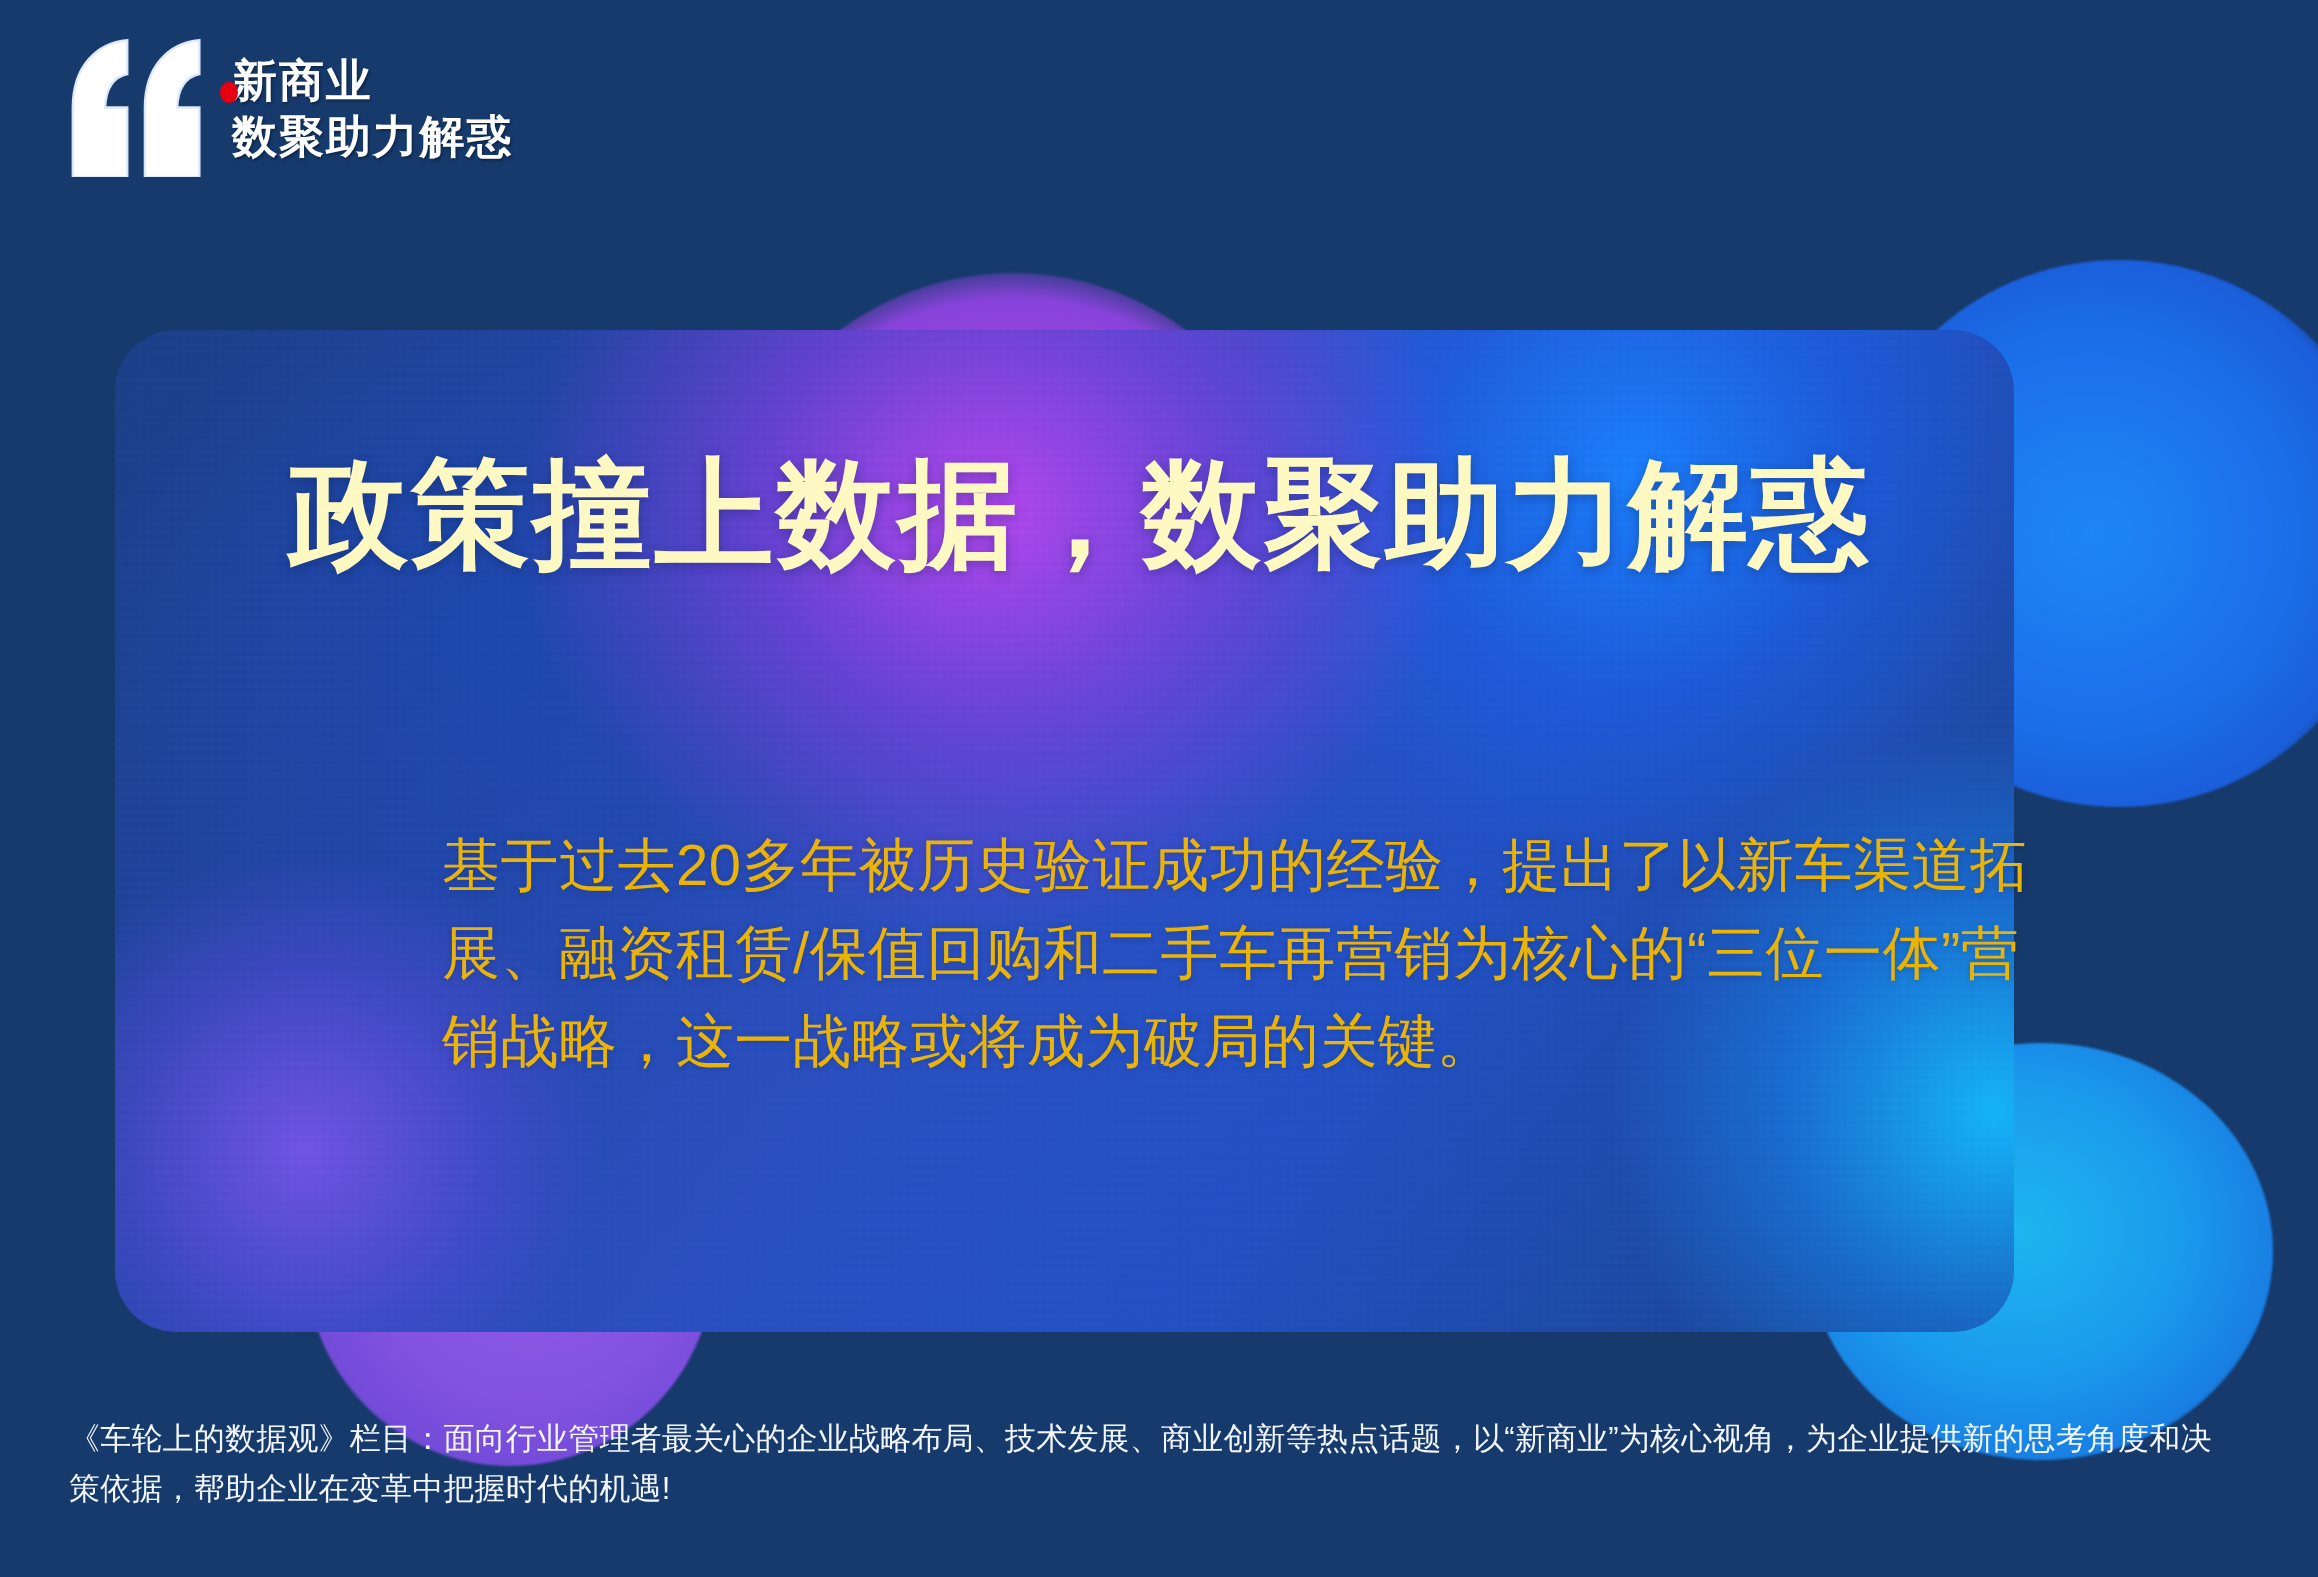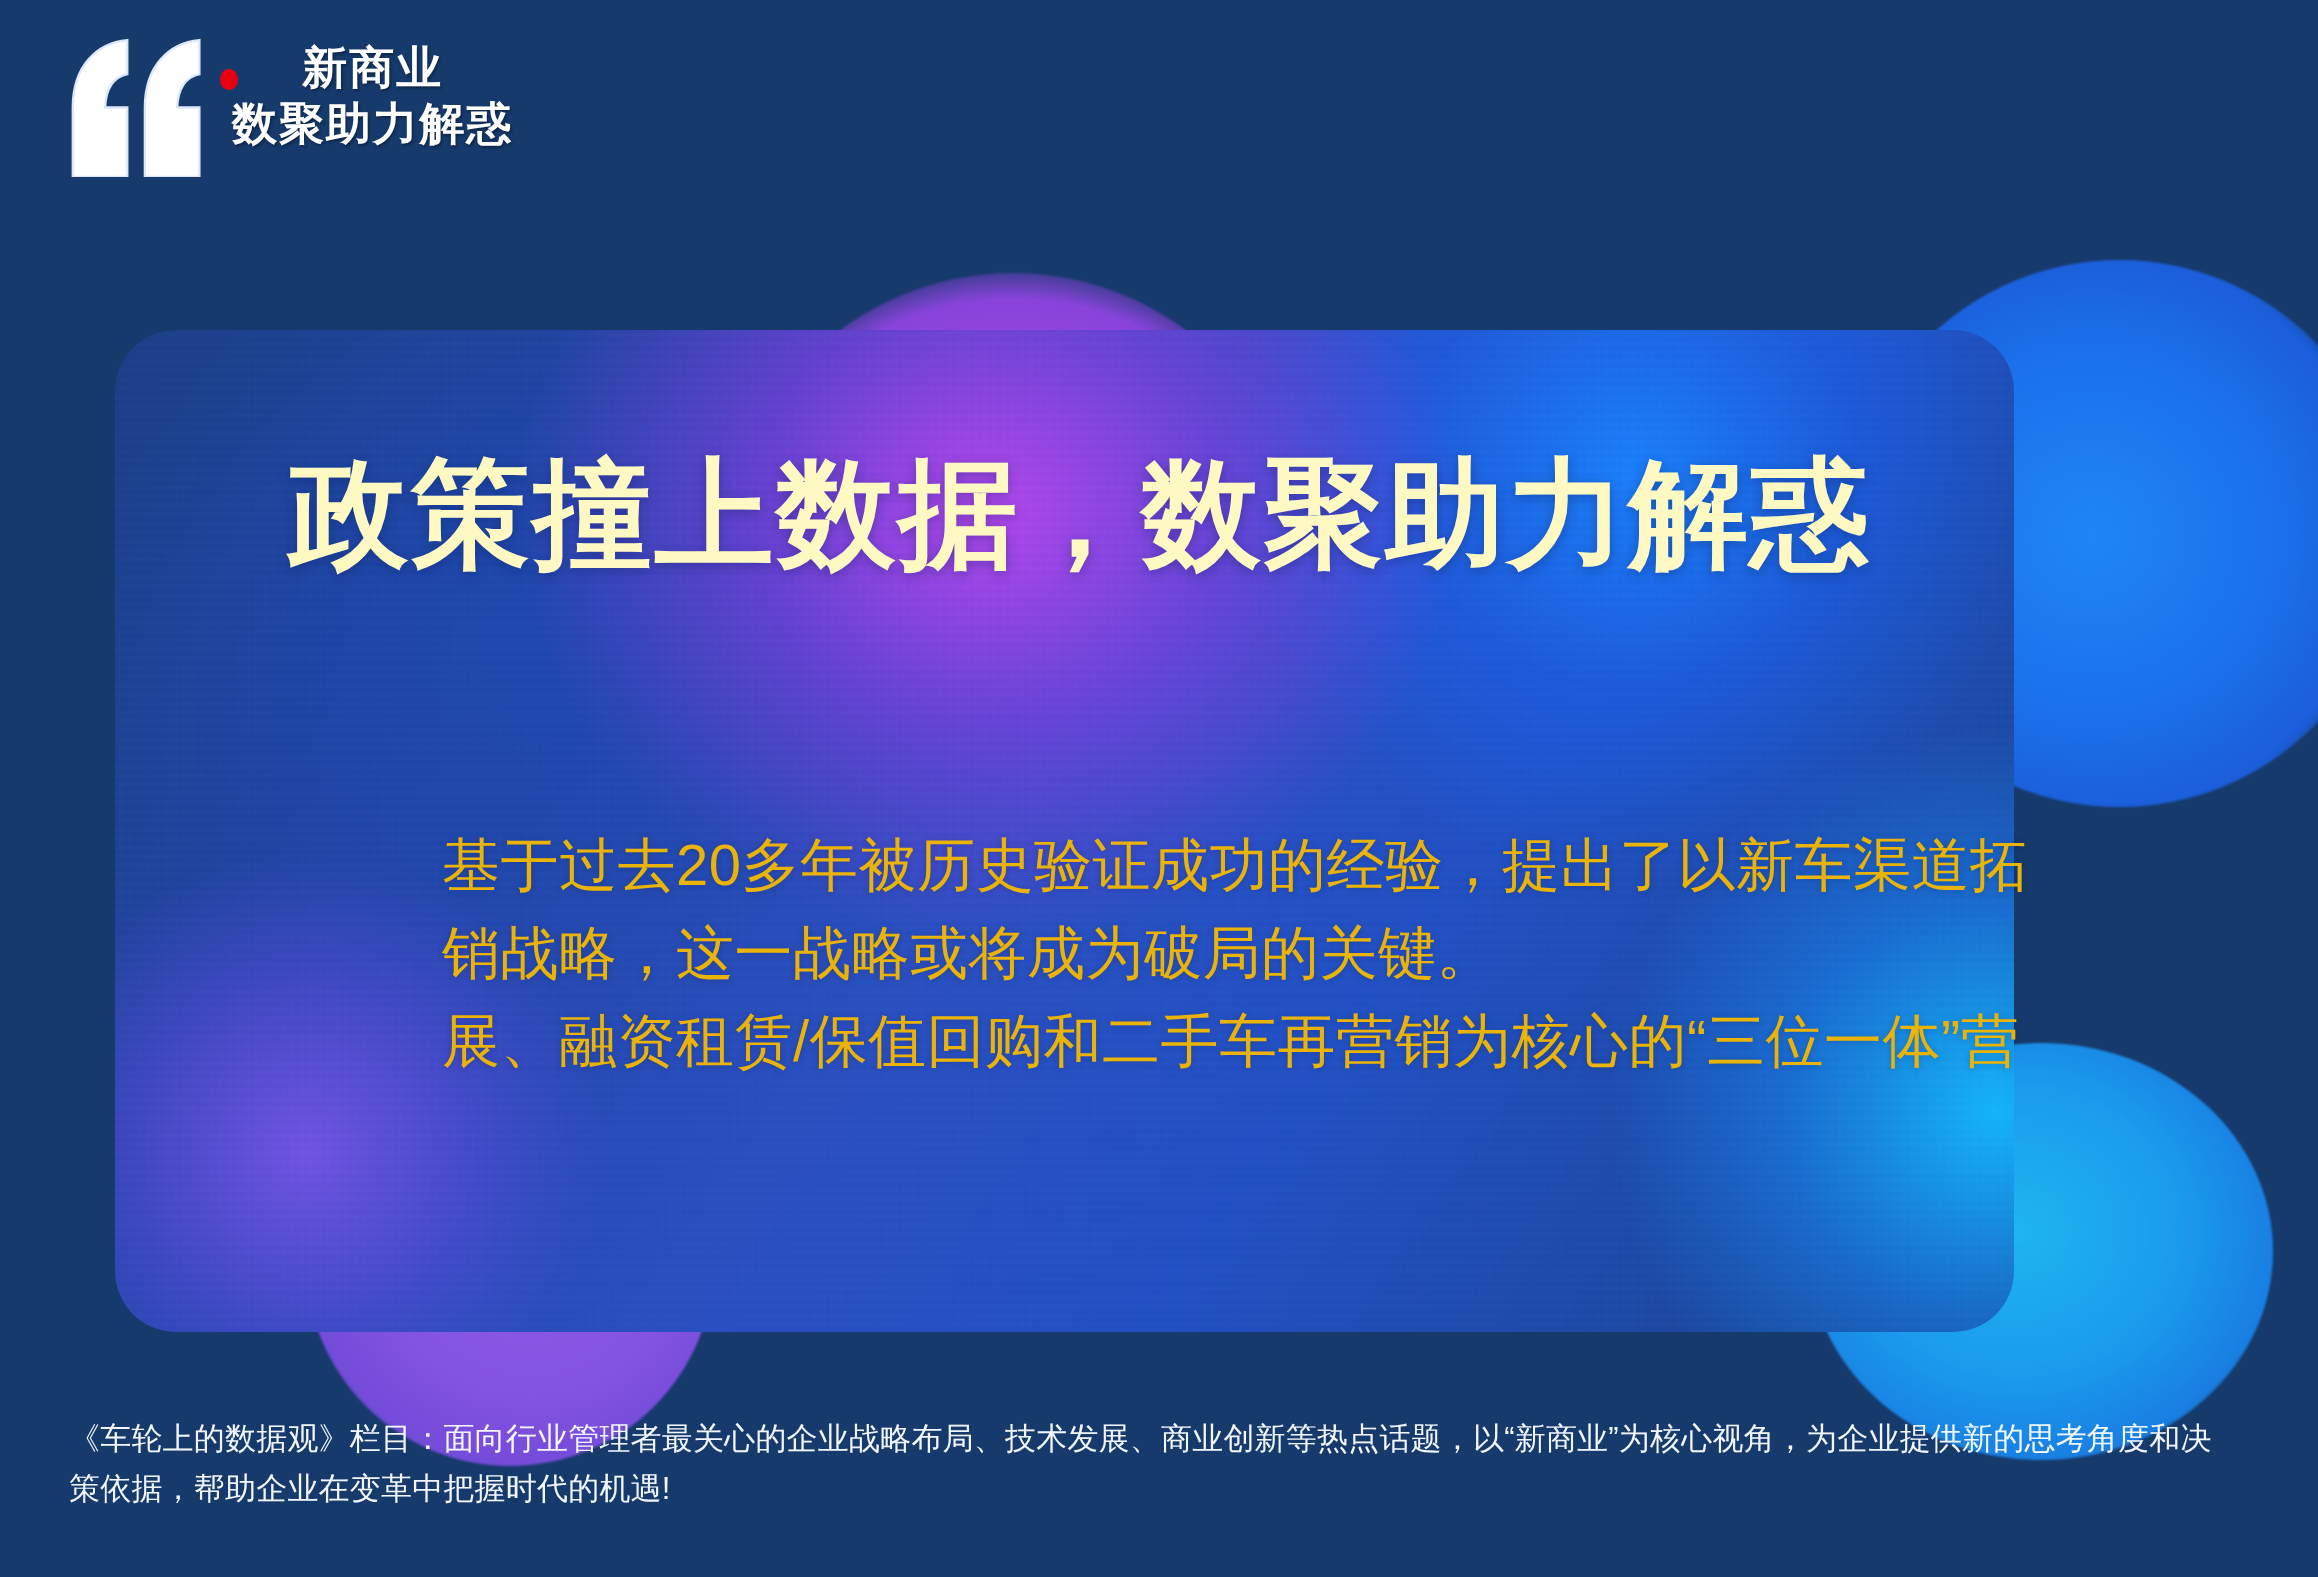--- a/index.html
+++ b/index.html
@@ -64,21 +64,21 @@
 
   
   #header{
     position:absolute;left:70px;top:35px;
     display:flex;align-items:flex-start;gap:28px;
     z-index:40;
   }
   #quote-mark{
     width:134px;height:139px;position:relative;flex:none;margin-top:2.8px;
   }
-  #brand-text{display:flex;flex-direction:column;gap:7.4px;margin-top:9px;text-align:center;}
+  #brand-text{display:flex;flex-direction:column;gap:7.4px;margin-top:22px;}
   .brand-line{
     position:relative;color:#fff;font-weight:700;
     font-size:45px;line-height:1.08;letter-spacing:1.9px;
     text-shadow:1.4px 1.9px 2.8px rgba(0,0,0,.35);
     white-space:nowrap;
   }
   #brand-dot{
     position:absolute;left:-12px;top:25px;
     width:17.6px;height:21.3px;border-radius:50%;
     background:#e60012;
@@ -142,21 +142,21 @@
     <div class="brand-line">
       <span>数聚助力解惑</span>
     </div>
   </div>
 </div>
 
 <div id="headline">政策撞上数据，数聚助力解惑</div>
 
 <div id="body-copy">
   <div class="body-line">基于过去20多年被历史验证成功的经验，提出了以新车渠道拓</div>
+  <div class="body-line">展、融资租赁/保值回购和二手车再营销为核心的“三位一体”营</div>
   <div class="body-line">销战略，这一战略或将成为破局的关键。</div>
-  <div class="body-line">展、融资租赁/保值回购和二手车再营销为核心的“三位一体”营</div>
 </div>
 
 <div id="footer">
   <div class="footer-line">《车轮上的数据观》栏目：面向行业管理者最关心的企业战略布局、技术发展、商业创新等热点话题，以“新商业”为核心视角，为企业提供新的思考角度和决</div>
   <div class="footer-line">策依据，帮助企业在变革中把握时代的机遇!</div>
 </div>
 
 
 </body></html>

